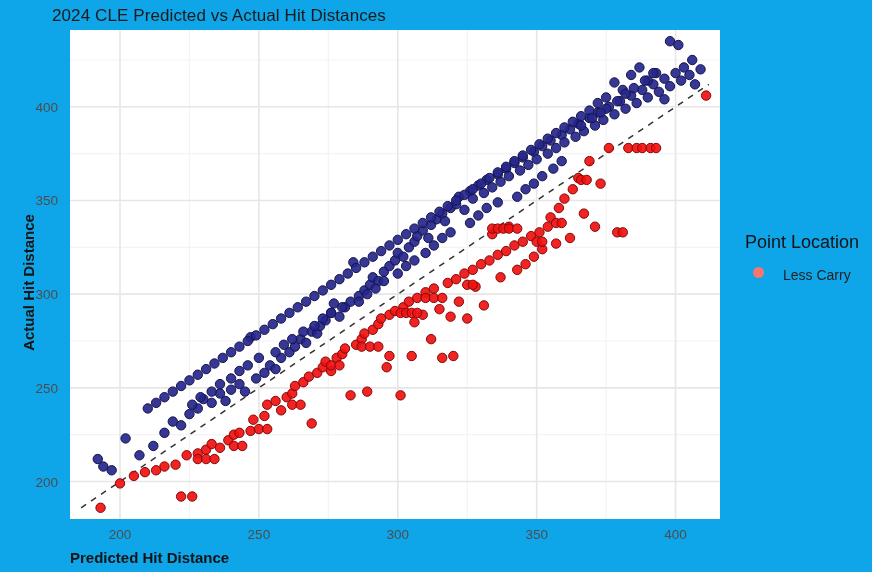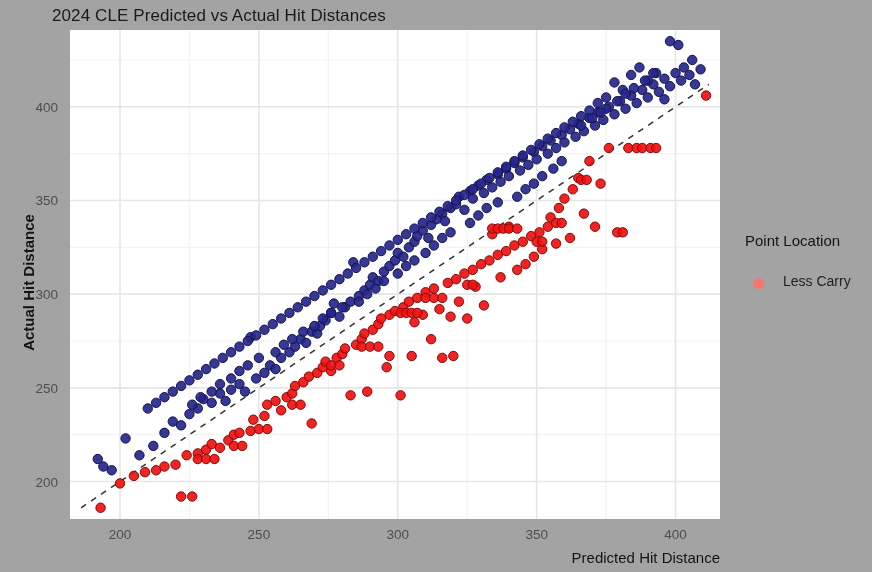--- a/index.html
+++ b/index.html
@@ -10,21 +10,21 @@
   body {
     width: 872px;
     height: 572px;
     font-family: "Liberation Sans", sans-serif;
     position: relative;
     overflow: hidden;
   }
   #root {
     position: absolute;
     inset: 0;
-    background: #a3a3a3;
+    background: #0ea5e9;
   }
   .chart-title {
     position: absolute;
     left: 52px;
     top: 6px;
     font-size: 17px;
     color: #1a1a1a;
     letter-spacing: .1px;
     white-space: nowrap;
   }
@@ -70,52 +70,52 @@
     left: 0;
     top: 0;
     width: 872px;
     height: 572px;
   }
   .axis-title-x {
     position: absolute;
     left: 70px;
     width: 650px;
     top: 549px;
-    text-align: right;
+    text-align: left;
     font-size: 15px;
     color: #141414;
-    font-weight: normal;
+    font-weight: bold;
   }
   .axis-title-y {
     position: absolute;
     left: -102px;
     top: 274px;
     width: 260px;
     text-align: center;
     font-size: 15px;
     color: #141414;
     font-weight: bold;
     transform: rotate(-90deg);
     transform-origin: center center;
   }
   .legend {
     position: absolute;
     left: 745px;
     top: 232px;
     width: 125px;
   }
   .legend-title {
-    font-size: 15px;
+    font-size: 18px;
     color: #141414;
     margin-bottom: 14px;
     white-space: nowrap;
   }
   .legend-item {
     display: flex;
-    align-items: flex-end;
+    align-items: flex-start;
     height: 26px;
     margin-bottom: 4px;
   }
   .legend-key {
     width: 26px;
     display: flex;
     align-items: center;
     justify-content: center;
     flex: 0 0 26px;
   }

